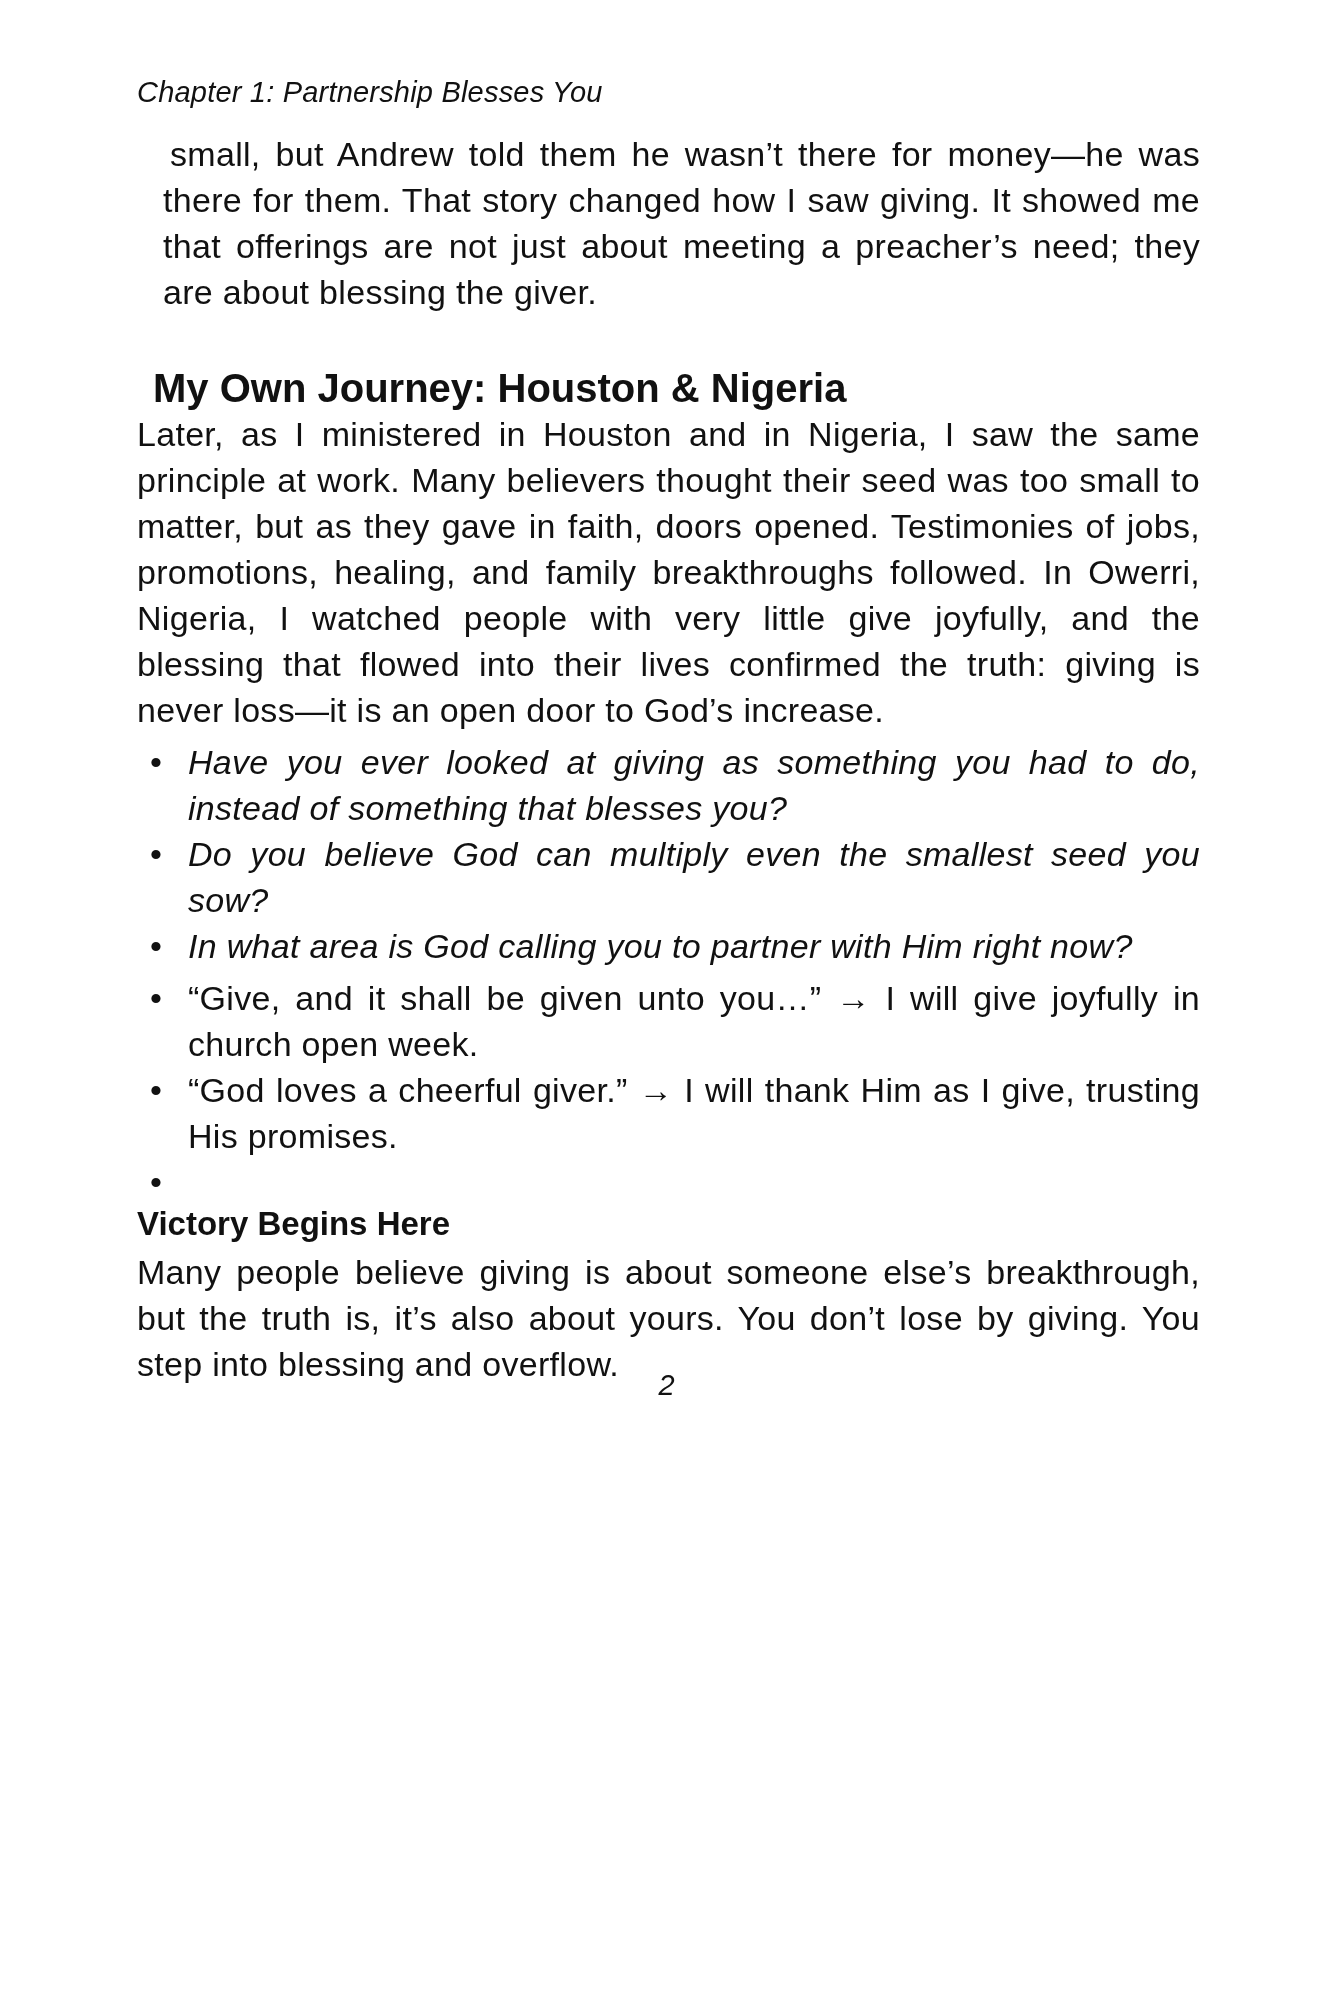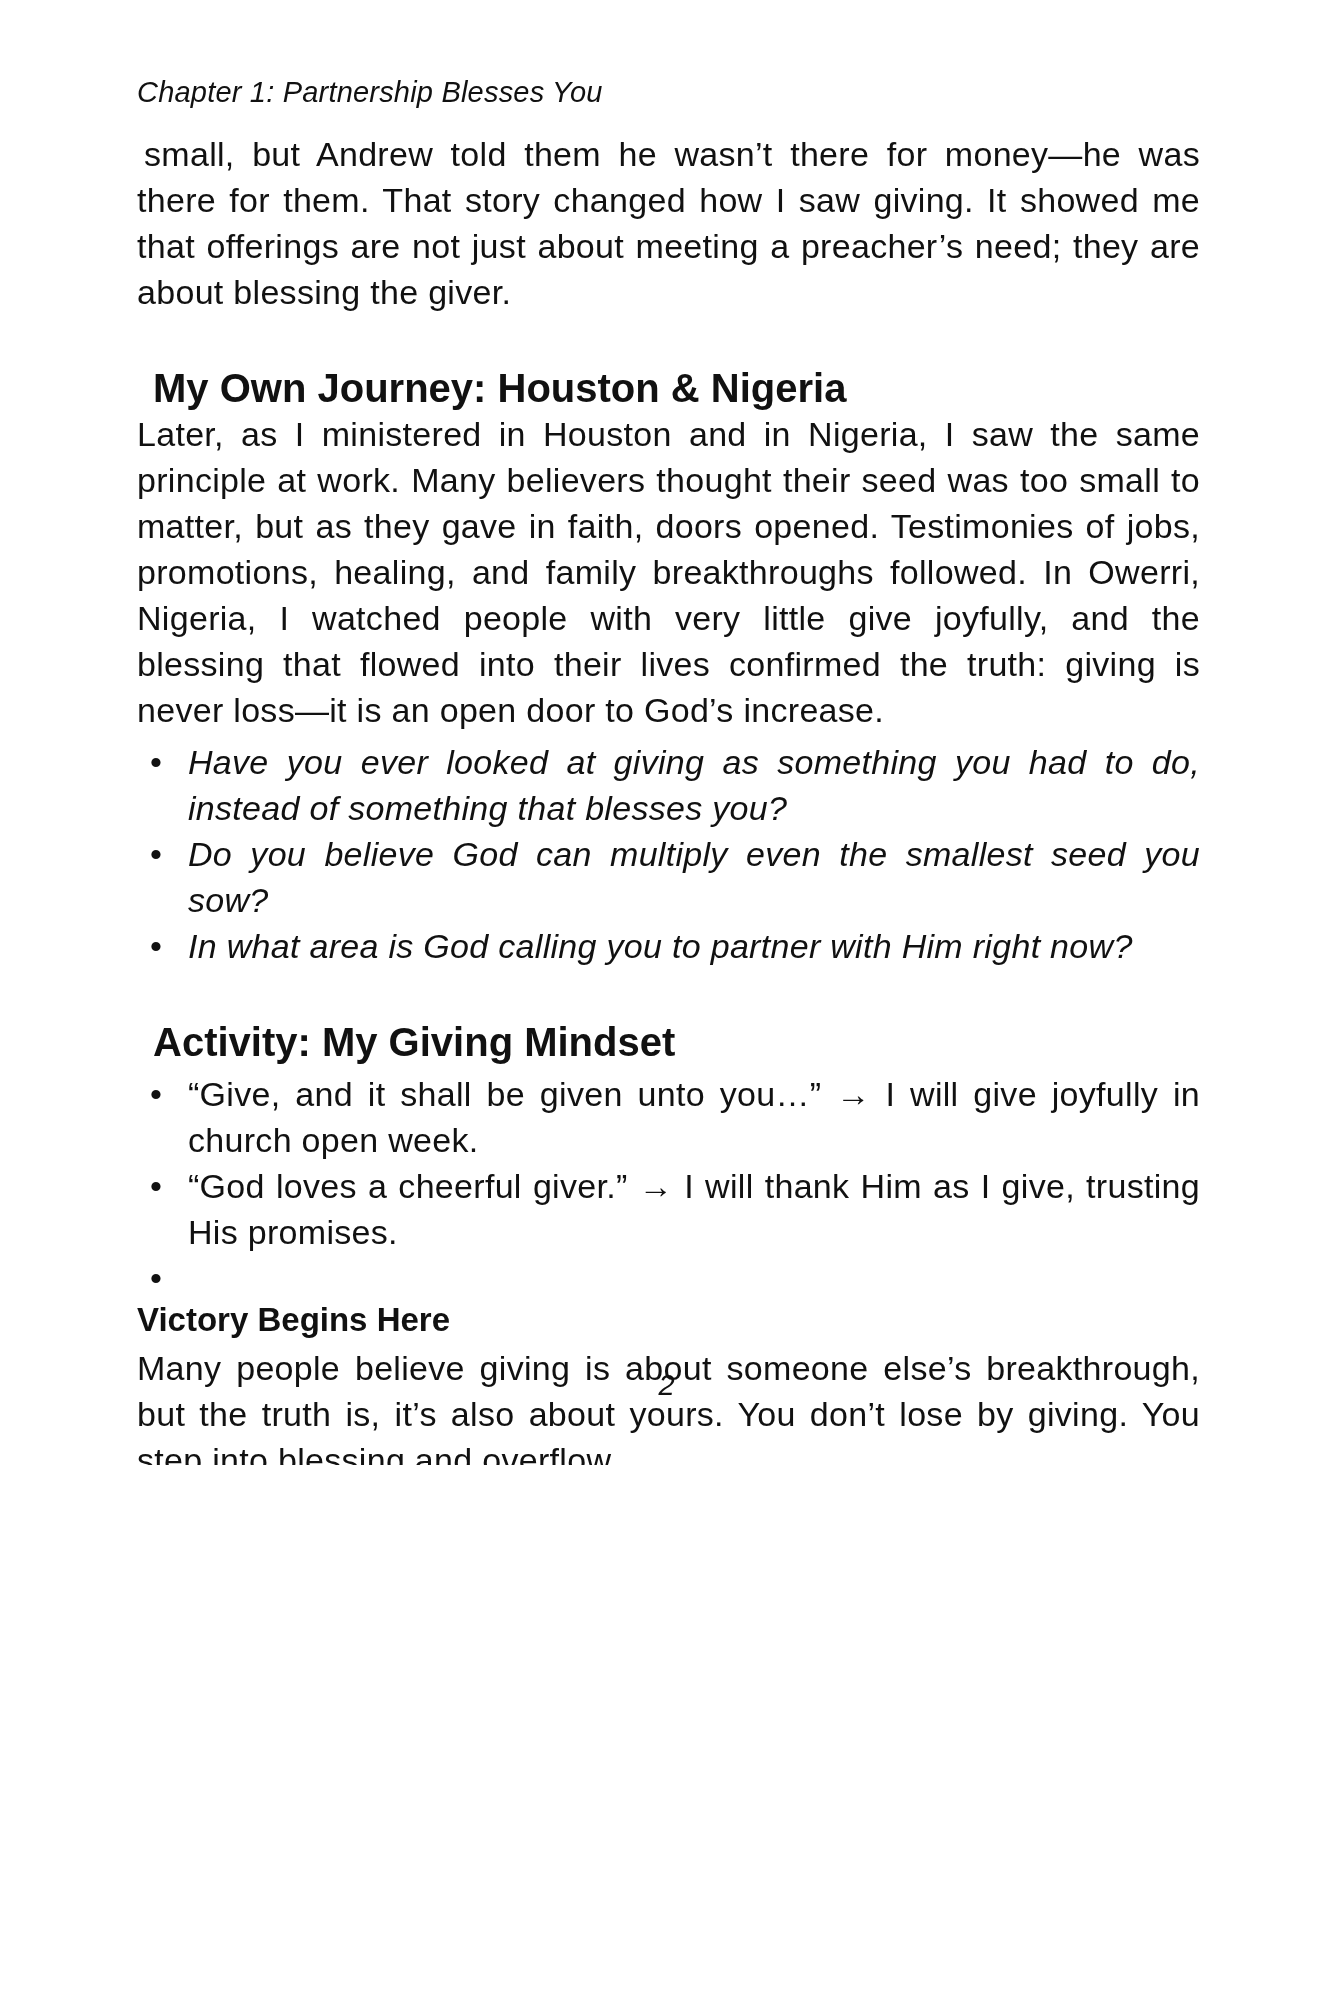--- a/index.html
+++ b/index.html
@@ -27,20 +27,21 @@
   .para {
     font-size: 34px;
     line-height: 46px;
     letter-spacing: 0.3px;
     text-align: justify;
     margin: 0;
   }
   .para-first {
     margin-top: 21px;
     text-indent: 7px;
+    margin-left: 26px;
   }
   .h2 {
     font-size: 40px;
     line-height: 46px;
     font-weight: 700;
     margin: 50px 0 0 16px;
     letter-spacing: 0px;
   }
   .h3 {
     font-size: 33px;
@@ -103,21 +104,20 @@
     <li>
       <span class="marker">•</span>
       <span class="li-text">Do you believe God can multiply even the smallest seed you sow?</span>
     </li>
     <li>
       <span class="marker">•</span>
       <span class="li-text">In what area is God calling you to partner with Him right now?</span>
     </li>
   </ul>
 
-  <h2 class="h2">Activity: My Giving Mindset</h2>
 
   <ul class="list">
     <li>
       <span class="marker">•</span>
       <span class="li-text">“Give, and it shall be given unto you…” → I will give joyfully in church open week.</span>
     </li>
     <li>
       <span class="marker">•</span>
       <span class="li-text">“God loves a cheerful giver.” → I will thank Him as I give, trusting His promises.</span>
     </li>

